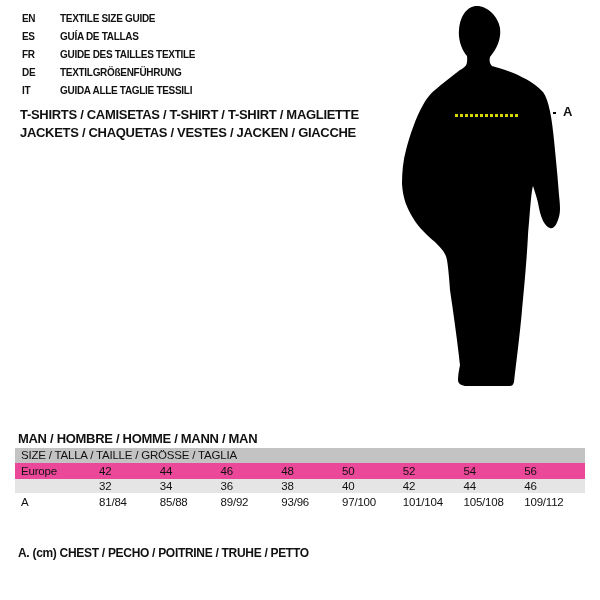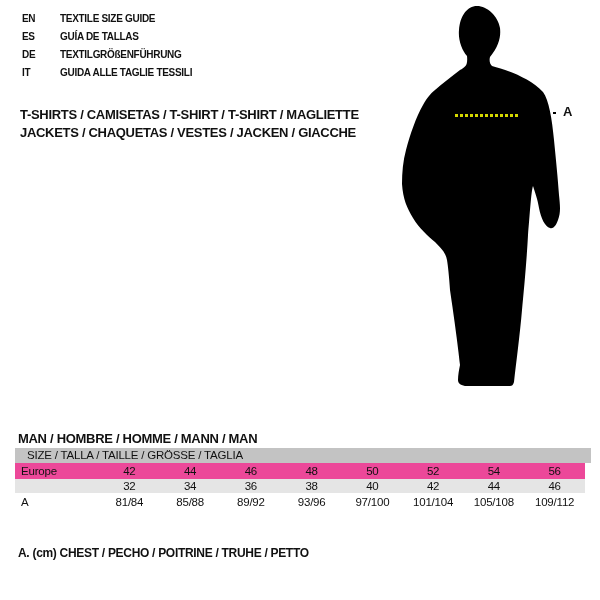--- a/index.html
+++ b/index.html
@@ -28,48 +28,52 @@
     background:repeating-linear-gradient(90deg,#000 0 3px,transparent 3px 6px);
   }
   .a-label{left:563px;top:104px;font-size:13px;font-weight:bold;}
 
   
   .section-title{left:18px;top:419px;font-weight:bold;font-size:13px;letter-spacing:-0.3px;margin-top:12px;}
 
   
   .table-header{
     left:15px;top:448px;width:564px;height:15px;line-height:15px;
-    padding-left:12px;font-size:11.5px;letter-spacing:-0.2px;
+    padding-left:6px;font-size:11.5px;letter-spacing:-0.2px;
   }
   .size-table{
     left:15px;top:463px;width:570px;display:table;table-layout:fixed;
     font-size:11.5px;letter-spacing:-0.2px;border-collapse:collapse;
   }
   .trow{display:table-row;}
-  .tcell{display:table-cell;text-align:center;vertical-align:middle;}
+  .tcell{display:table-cell;vertical-align:middle;}
   .tlabel{display:table-cell;width:78px;text-align:left;padding-left:6px;vertical-align:middle;}
   .row-europe .tcell,.row-europe .tlabel{height:16px;}
   .row-us .tcell,.row-us .tlabel{height:14px;}
   .row-usnum .tcell,.row-usnum .tlabel{height:14px;}
   .row-a .tcell,.row-a .tlabel{height:17px;}
 
   
   .footnote{left:18px;top:546px;font-weight:bold;font-size:12px;letter-spacing:-0.3px;}
 </style>
 </head>
 <body>
 
 <div class="abs lang-block">
   <div class="lang-row">
     <span class="lang-code">EN</span>
     <span>TEXTILE SIZE GUIDE</span>
   </div>
   <div class="lang-row">
     <span class="lang-code">ES</span>
     <span>GUÍA DE TALLAS</span>
+  </div>
+  <div class="lang-row">
+    <span class="lang-code">FR</span>
+    <span>GUIDE DES TAILLES TEXTILE</span>
   </div>
   <div class="lang-row">
     <span class="lang-code">DE</span>
     <span>TEXTILGRÖßENFÜHRUNG</span>
   </div>
   <div class="lang-row">
     <span class="lang-code">IT</span>
     <span>GUIDA ALLE TAGLIE TESSILI</span>
   </div>
 </div>

